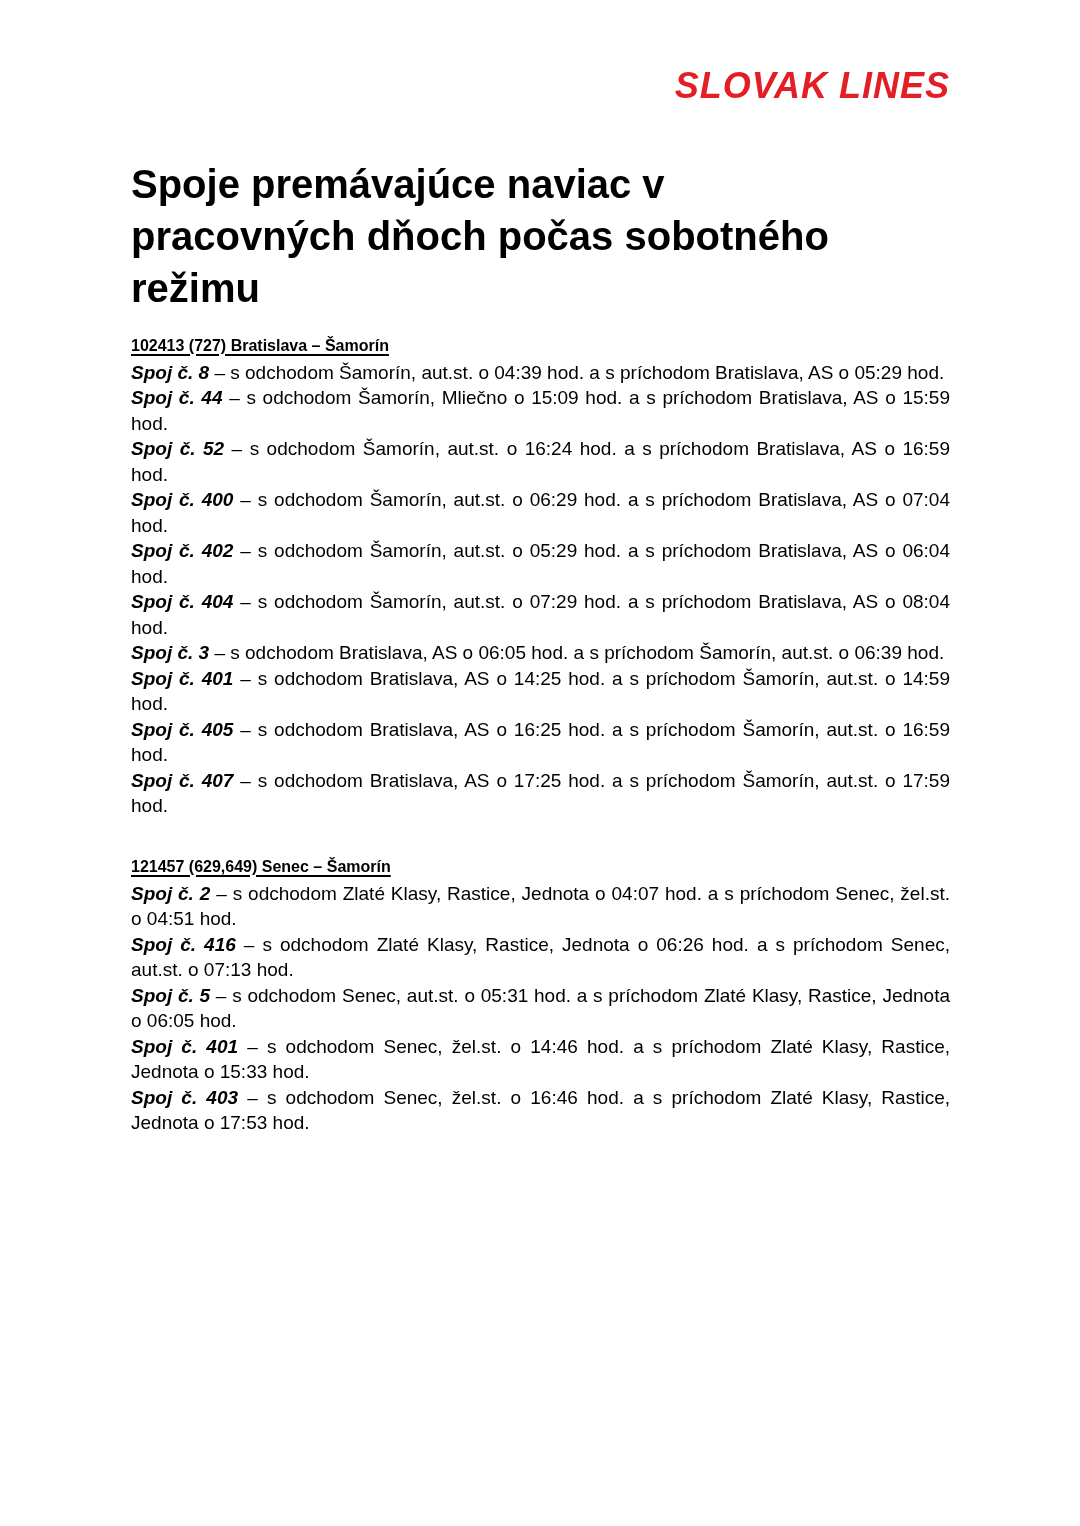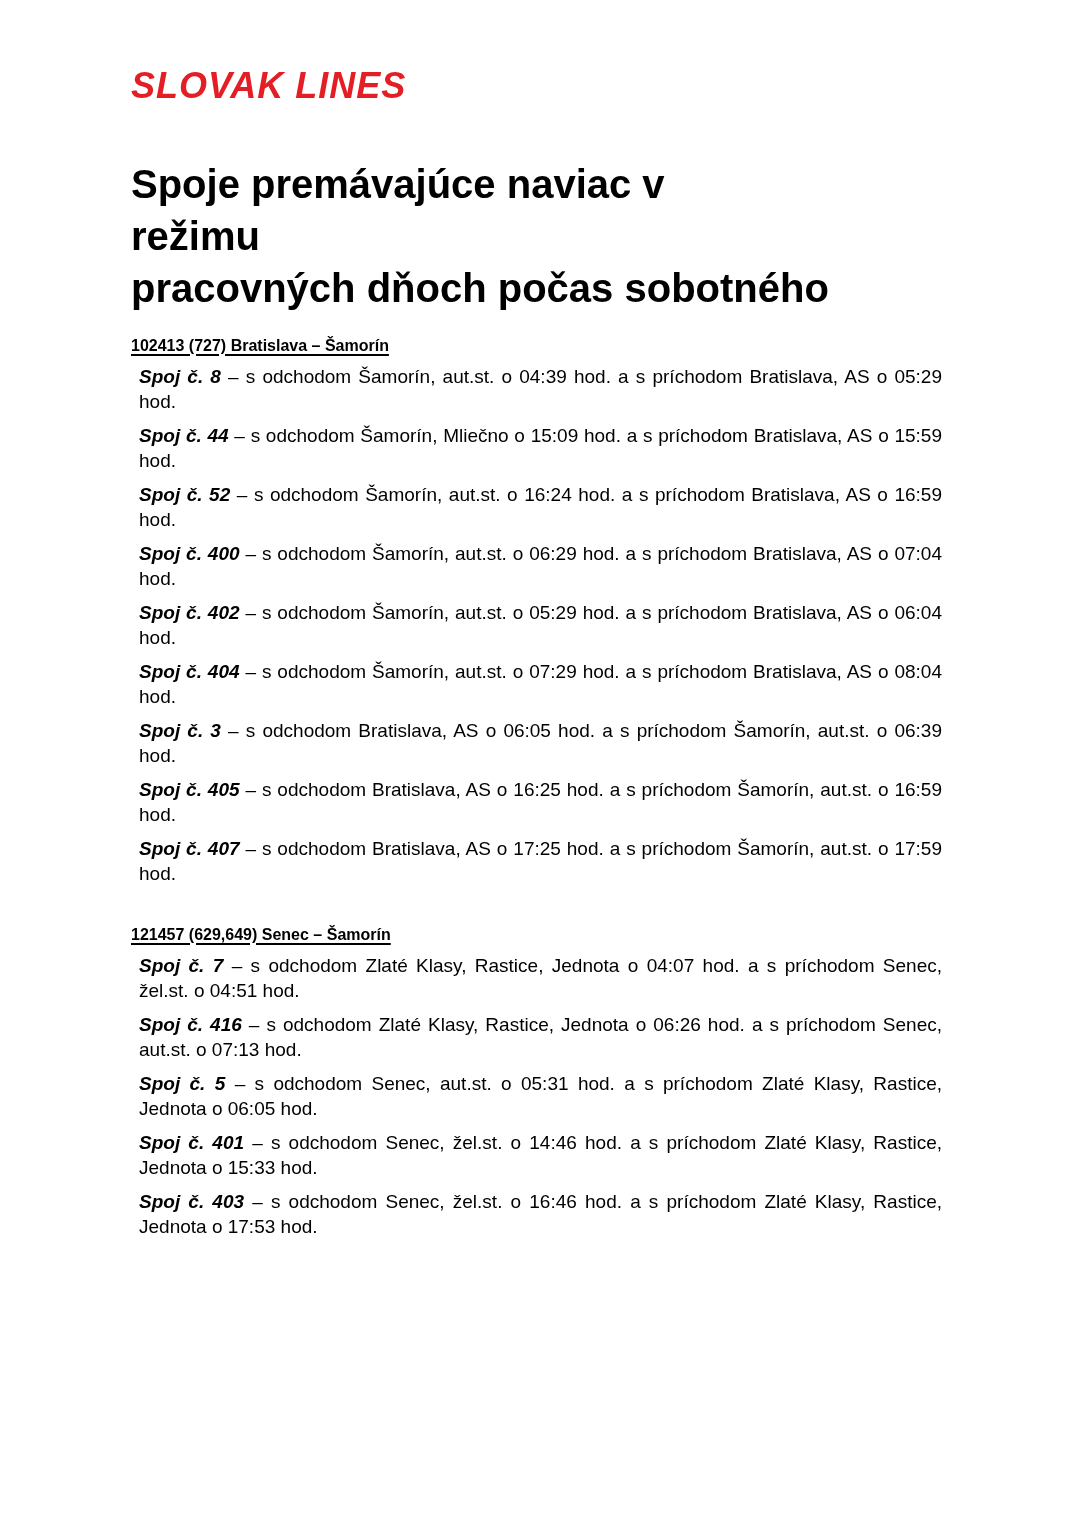--- a/index.html
+++ b/index.html
@@ -15,20 +15,21 @@
     overflow: hidden;
   }
   .logo {
     font-size: 36px;
     font-weight: 800;
     font-style: italic;
     letter-spacing: 1px;
     color: #e31e24;
     line-height: 1.1;
     white-space: nowrap;
+    text-align: right;
   }
   .title {
     margin: 52px auto 0 auto;
     font-size: 40px;
     font-weight: bold;
     line-height: 52px;
     letter-spacing: 0px;
   }
   .title span { display: block; }
   .route-section { margin-top: 22px; }
@@ -37,72 +38,73 @@
     margin: 0 0 4px 0;
     font-size: 16px;
     font-weight: bold;
     text-decoration: underline;
     text-decoration-thickness: 2px;
     text-underline-offset: 3px;
     line-height: 1.25;
   }
   .entries { width: 819px; }
   .entry {
-    margin: 8px;
+    margin: 0;
     font-size: 19px;
     line-height: 25.5px;
     text-align: justify;
     text-justify: inter-word;
   }
   .entry .lead {
     font-weight: bold;
     font-style: italic;
   }
 </style>
 </head>
 <body>
 
 <div class="page">
   <div class="logo" style="color: rgb(227, 30, 36);">SLOVAK LINES</div>
   <h1 class="title">
     <span>Spoje premávajúce naviac v</span>
+    <span>pracovných dňoch počas sobotného</span>
     <span>režimu</span>
-    <span>pracovných dňoch počas sobotného</span>
   </h1>
   <main id="sections">
   <section class="route-section">
     <h2 class="section-heading">102413 (727) Bratislava – Šamorín</h2>
     <div class="entries">
   <p class="entry"><b class="lead">Spoj č. 8</b><span class="body"> – s odchodom Šamorín, aut.st. o 04:39 hod. a s príchodom Bratislava, AS o 05:29 hod.</span></p>
 
   <p class="entry"><b class="lead">Spoj č. 44</b><span class="body"> – s odchodom Šamorín, Mliečno o 15:09 hod. a s príchodom Bratislava, AS o 15:59 hod.</span></p>
 
   <p class="entry"><b class="lead">Spoj č. 52</b><span class="body"> – s odchodom Šamorín, aut.st. o 16:24 hod. a s príchodom Bratislava, AS o 16:59 hod.</span></p>
 
   <p class="entry"><b class="lead">Spoj č. 400</b><span class="body"> – s odchodom Šamorín, aut.st. o 06:29 hod. a s príchodom Bratislava, AS o 07:04 hod.</span></p>
 
   <p class="entry"><b class="lead">Spoj č. 402</b><span class="body"> – s odchodom Šamorín, aut.st. o 05:29 hod. a s príchodom Bratislava, AS o 06:04 hod.</span></p>
 
   <p class="entry"><b class="lead">Spoj č. 404</b><span class="body"> – s odchodom Šamorín, aut.st. o 07:29 hod. a s príchodom Bratislava, AS o 08:04 hod.</span></p>
 
   <p class="entry"><b class="lead">Spoj č. 3</b><span class="body"> – s odchodom Bratislava, AS o 06:05 hod. a s príchodom Šamorín, aut.st. o 06:39 hod.</span></p>
 
+  <p class="entry"><b class="lead">Spoj č. 401</b><span class="body"> – s odchodom Bratislava, AS o 14:25 hod. a s príchodom Šamorín, aut.st. o 14:59 hod.</span></p>
 
 
   <p class="entry"><b class="lead">Spoj č. 405</b><span class="body"> – s odchodom Bratislava, AS o 16:25 hod. a s príchodom Šamorín, aut.st. o 16:59 hod.</span></p>
 
   <p class="entry"><b class="lead">Spoj č. 407</b><span class="body"> – s odchodom Bratislava, AS o 17:25 hod. a s príchodom Šamorín, aut.st. o 17:59 hod.</span></p>
 
 </div>
   </section>
 
   <section class="route-section">
     <h2 class="section-heading">121457 (629,649) Senec – Šamorín</h2>
     <div class="entries">
-  <p class="entry"><b class="lead">Spoj č. 7</b><span class="body"> – s odchodom Zlaté Klasy, Rastice, Jednota o 04:07 hod. a s príchodom Senec, žel.st. o 04:51 hod.</span></p>
+  <p class="entry"><b class="lead">Spoj č. 2</b><span class="body"> – s odchodom Zlaté Klasy, Rastice, Jednota o 04:07 hod. a s príchodom Senec, žel.st. o 04:51 hod.</span></p>
 
   <p class="entry"><b class="lead">Spoj č. 416</b><span class="body"> – s odchodom Zlaté Klasy, Rastice, Jednota o 06:26 hod. a s príchodom Senec, aut.st. o 07:13 hod.</span></p>
 
   <p class="entry"><b class="lead">Spoj č. 5</b><span class="body"> – s odchodom Senec, aut.st. o 05:31 hod. a s príchodom Zlaté Klasy, Rastice, Jednota o 06:05 hod.</span></p>
 
   <p class="entry"><b class="lead">Spoj č. 401</b><span class="body"> – s odchodom Senec, žel.st. o 14:46 hod. a s príchodom Zlaté Klasy, Rastice, Jednota o 15:33 hod.</span></p>
 
   <p class="entry"><b class="lead">Spoj č. 403</b><span class="body"> – s odchodom Senec, žel.st. o 16:46 hod. a s príchodom Zlaté Klasy, Rastice, Jednota o 17:53 hod.</span></p>
 </div>
   </section>

